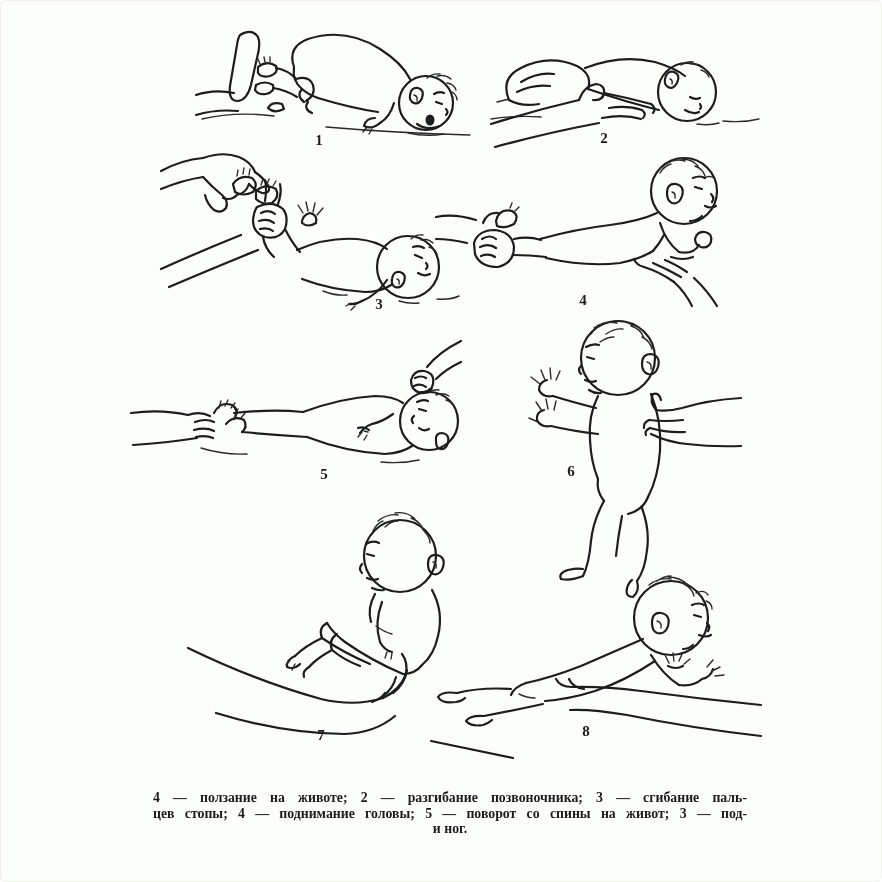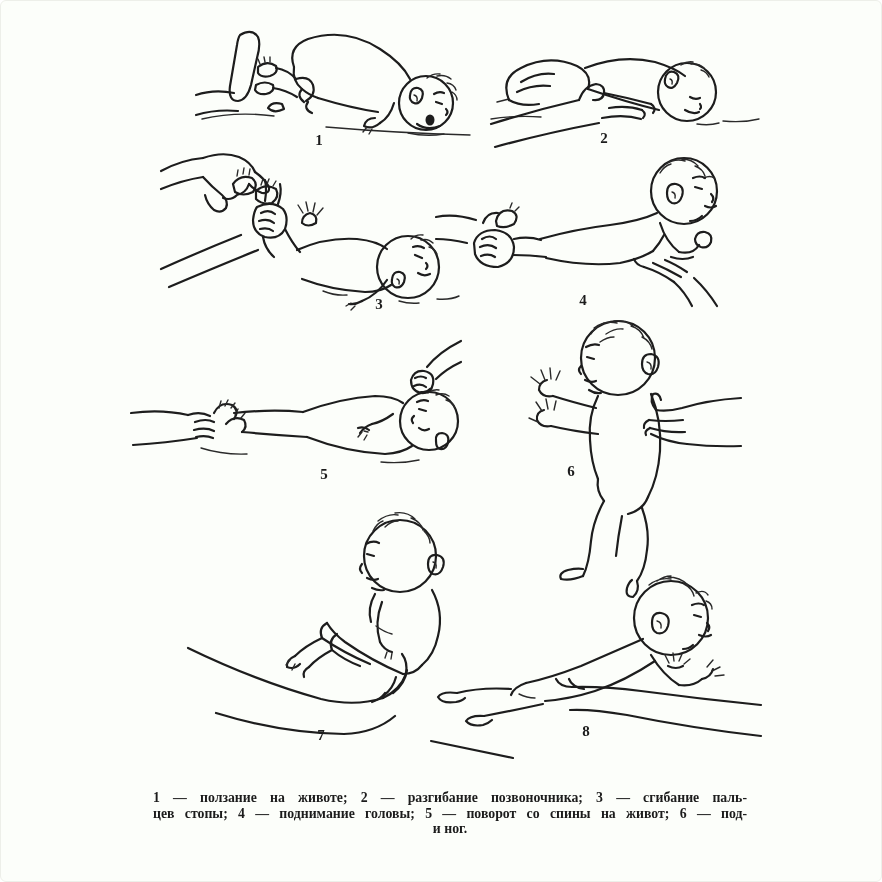--- a/index.html
+++ b/index.html
@@ -307,18 +307,18 @@
   <span class="num" style="left:318px; top:139px;">1</span>
   <span class="num" style="left:603px; top:137px;">2</span>
   <span class="num" style="left:378px; top:303px;">3</span>
   <span class="num" style="left:582px; top:299px;">4</span>
   <span class="num" style="left:323px; top:473px;">5</span>
   <span class="num" style="left:570px; top:470px;">6</span>
   <span class="num" style="left:320px; top:734px;">7</span>
   <span class="num" style="left:585px; top:730px;">8</span>
 
   <div class="caption">
-    <div class="caption-line">1 — ползание на животе; 2 — разгибание позвоночника; 3 — сгибание паль-</div>
-    <div class="caption-line">цев стопы; 4 — поднимание головы; 5 — поворот со спины на живот; 6 — под-</div>
+    <div class="caption-line">4 — ползание на животе; 2 — разгибание позвоночника; 3 — сгибание паль-</div>
+    <div class="caption-line">цев стопы; 4 — поднимание головы; 5 — поворот со спины на живот; 3 — под-</div>
     <div class="caption-line last">и ног.</div>
   </div>
 
 </div>
 
 </body></html>

